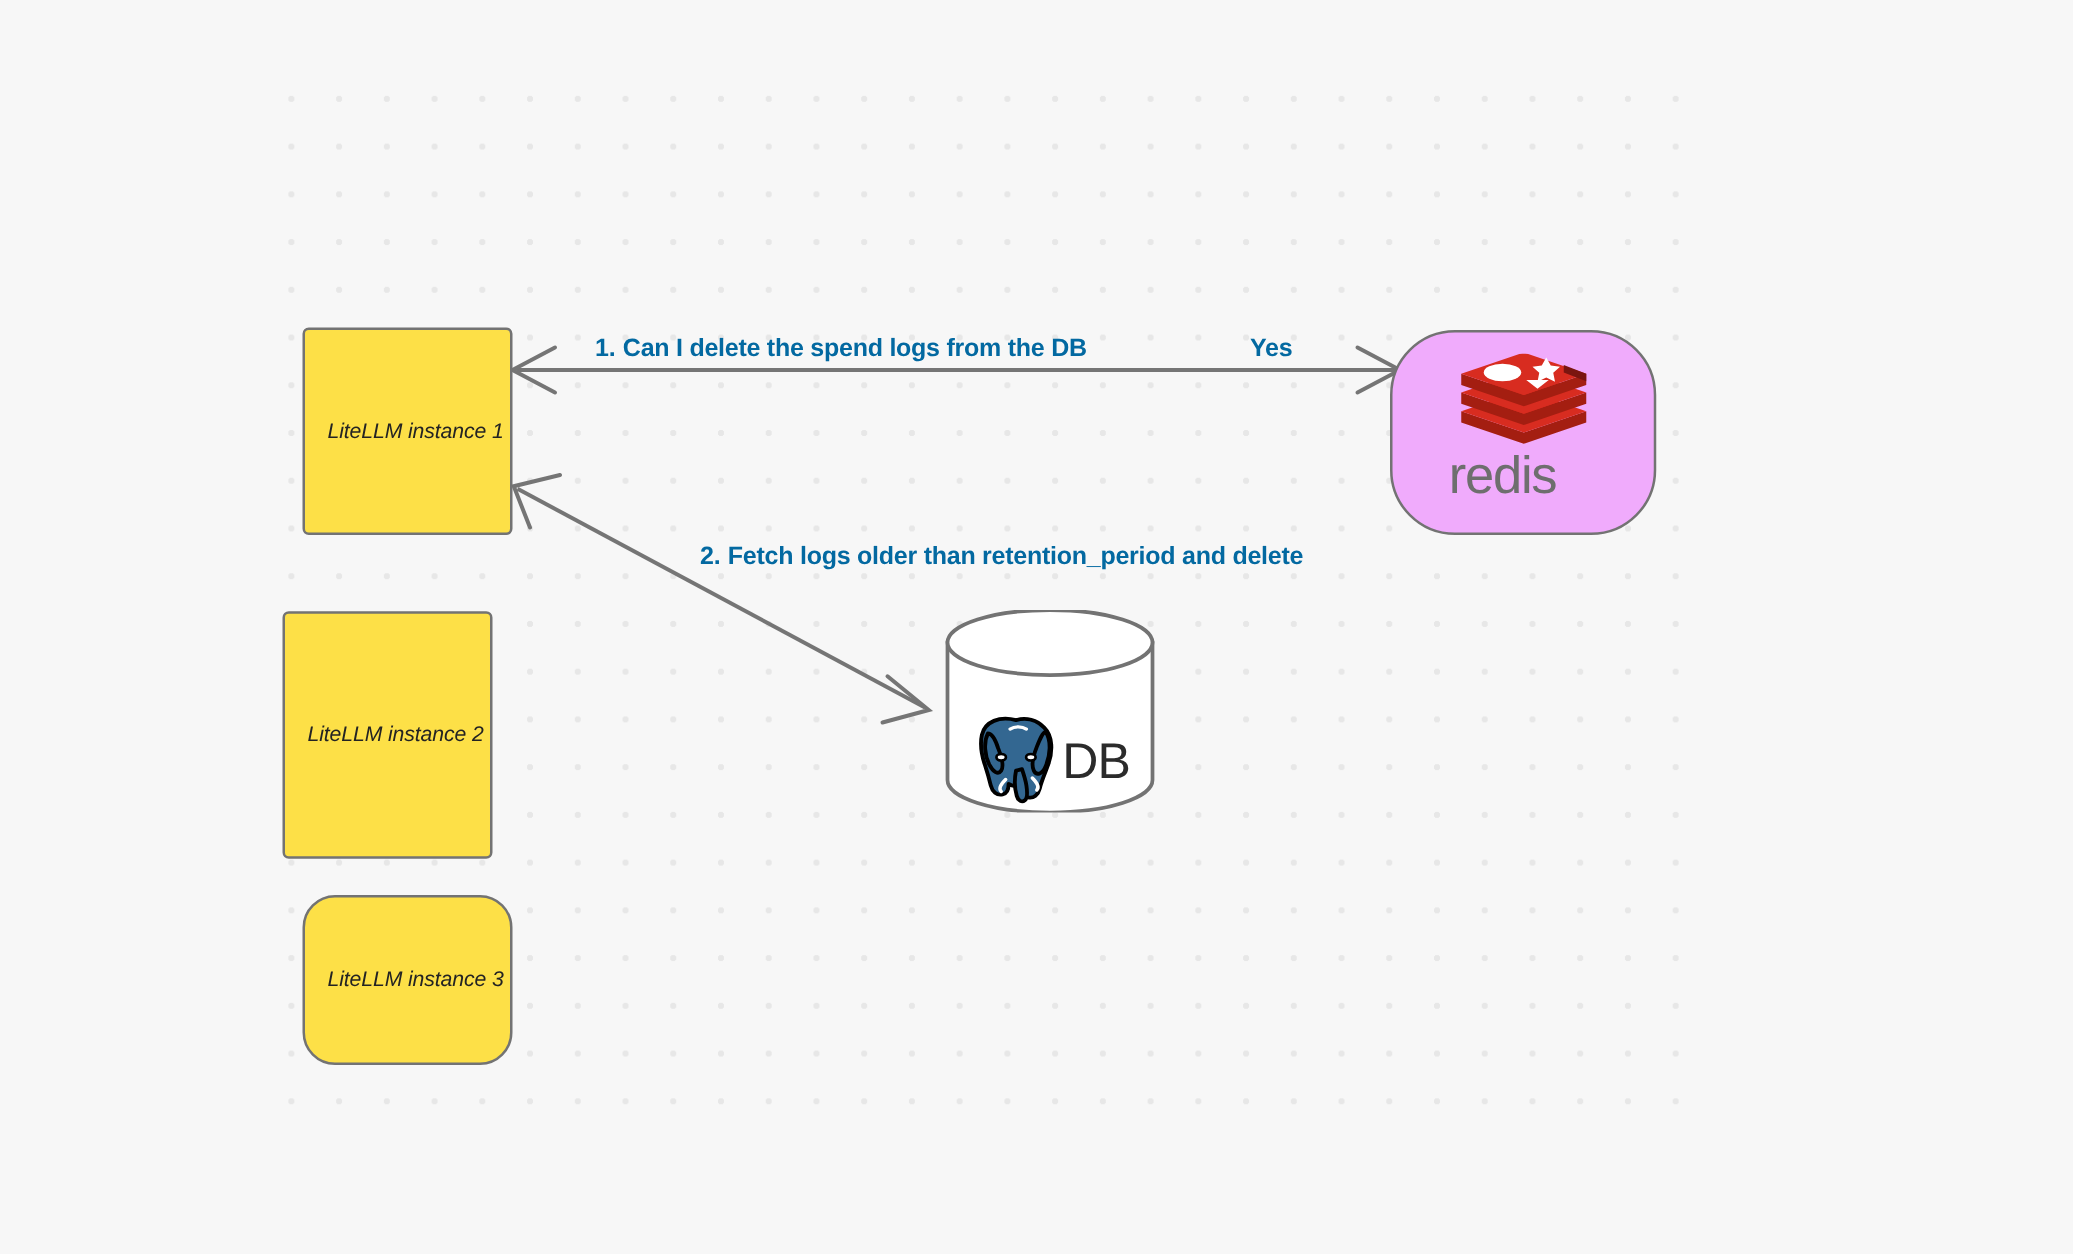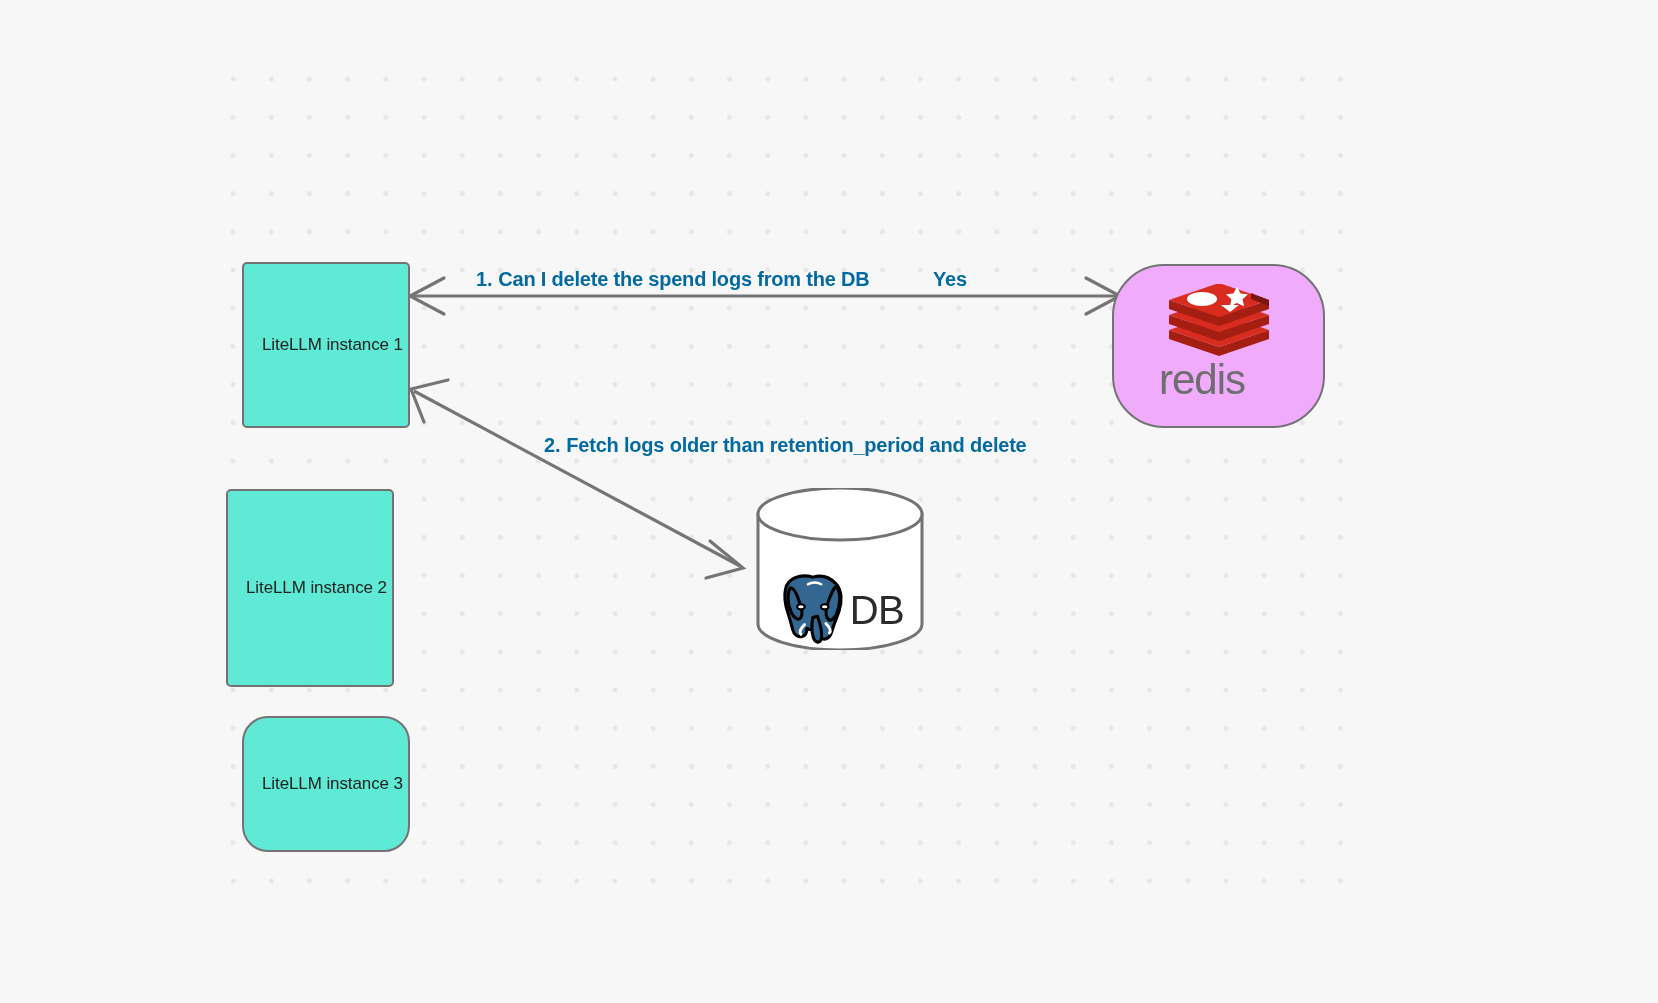--- a/index.html
+++ b/index.html
@@ -40,27 +40,28 @@
     left: 0;
     top: 0;
     width: 1658px;
     height: 1003px;
     overflow: visible;
   }
 
   
   .node-box {
     position: absolute;
-    background: #5eead4;
+    background: #fde047;
     border: 2.6px solid #737373;
     border-radius: 5px;
     box-sizing: border-box;
     display: flex;
     align-items: center;
     justify-content: flex-start;
+    font-style: italic;
   }
   .node-box .node-label {
     font-size: 17px;
     color: #232323;
     font-family: "Liberation Sans", sans-serif;
     padding-left: 18px;
     letter-spacing: -0.1px;
     white-space: nowrap;
   }
 
@@ -121,22 +122,22 @@
   .edge-label {
     position: absolute;
     font-family: Liberation Sans, sans-serif;
     font-weight: bold;
     color: #0369a1;
     font-size: 20px;
     white-space: nowrap;
     letter-spacing: -0.2px;
   }
   #label-step-1  { left: 476px; top: 268px; }
-  #label-yes     { left: 933px; top: 268px; }
-  #label-step-2  { left: 544px; top: 434px; }
+  #label-yes     { left: 1000px; top: 268px; }
+  #label-step-2  { left: 560px; top: 434px; }
   .step-num { margin-right: 6px; }
 </style>
 </head>
 <body>
 
 <div id="canvas">
 
   <div id="dot-grid"></div>
 
   <svg id="overlay" viewBox="0 0 1658 1003" xmlns="http://www.w3.org/2000/svg">

